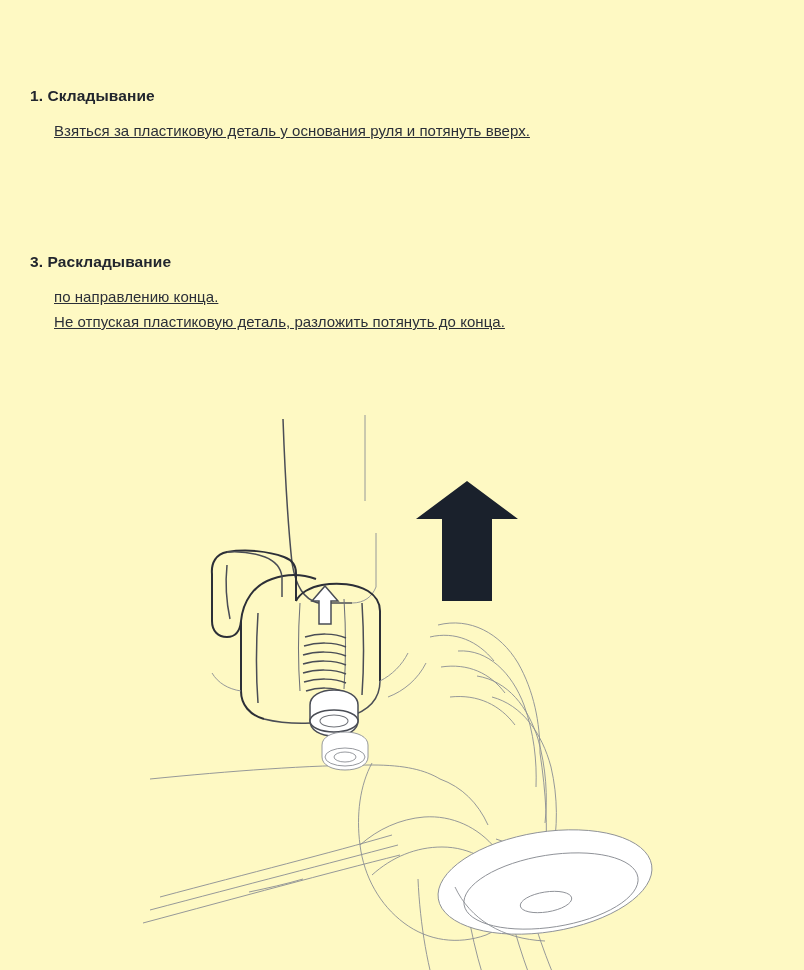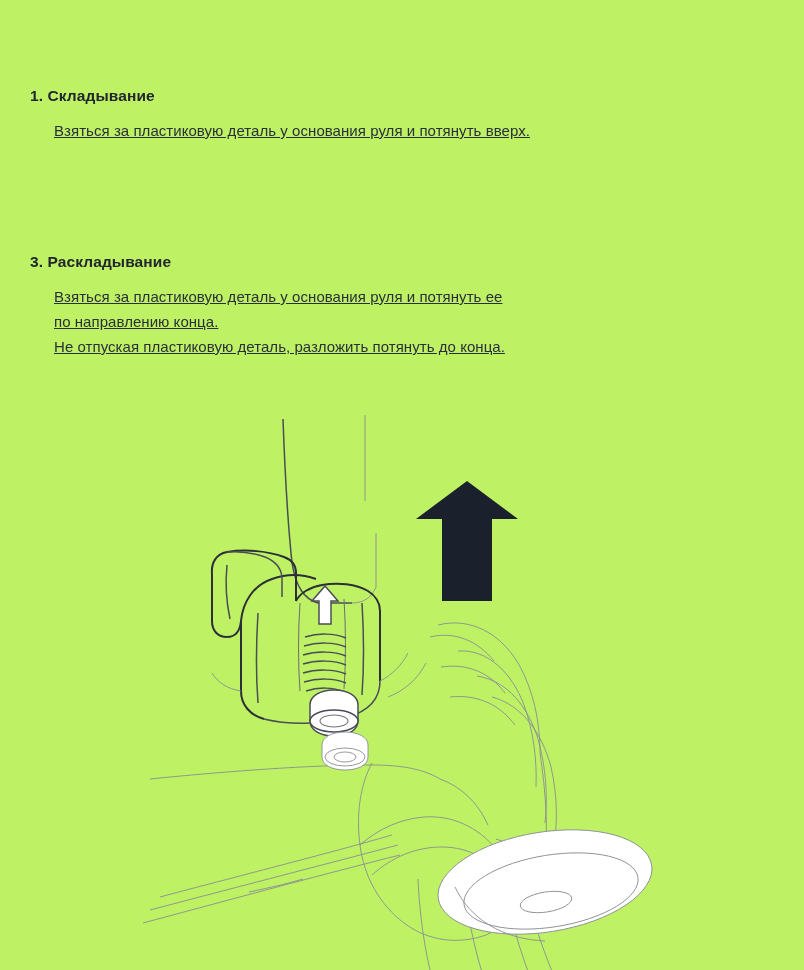--- a/index.html
+++ b/index.html
@@ -11,21 +11,21 @@
   body {
     width: 804px;
     height: 970px;
     position: relative;
     font-family: "Liberation Sans", sans-serif;
     overflow: hidden;
   }
   .page {
     position: absolute;
     inset: 0;
-    background: #bef264;
+    background: #fef9c3;
   }
 
   .instructions {
     position: absolute;
     left: 0;
     top: 0;
     width: 804px;
   }
 
   .section {
@@ -90,21 +90,20 @@
     <div class="section section-1">
       <p class="section-heading">1. Складывание</p>
       <div class="section-body">
         <span class="ln">Взяться за пластиковую деталь у основания руля и потянуть вверх.</span>
       </div>
     </div>
 
     <div class="section section-2">
       <p class="section-heading">3. Раскладывание</p>
       <div class="section-body">
-        <span class="ln">Взяться за пластиковую деталь у основания руля и потянуть ее</span>
         <span class="ln">по направлению конца.</span>
         <span class="ln">Не отпуская пластиковую деталь, разложить потянуть до конца.</span>
       </div>
     </div>
 
   </div>
 
   <div class="illustration">
     <svg viewBox="0 0 804 565" xmlns="http://www.w3.org/2000/svg" aria-hidden="true">
 

